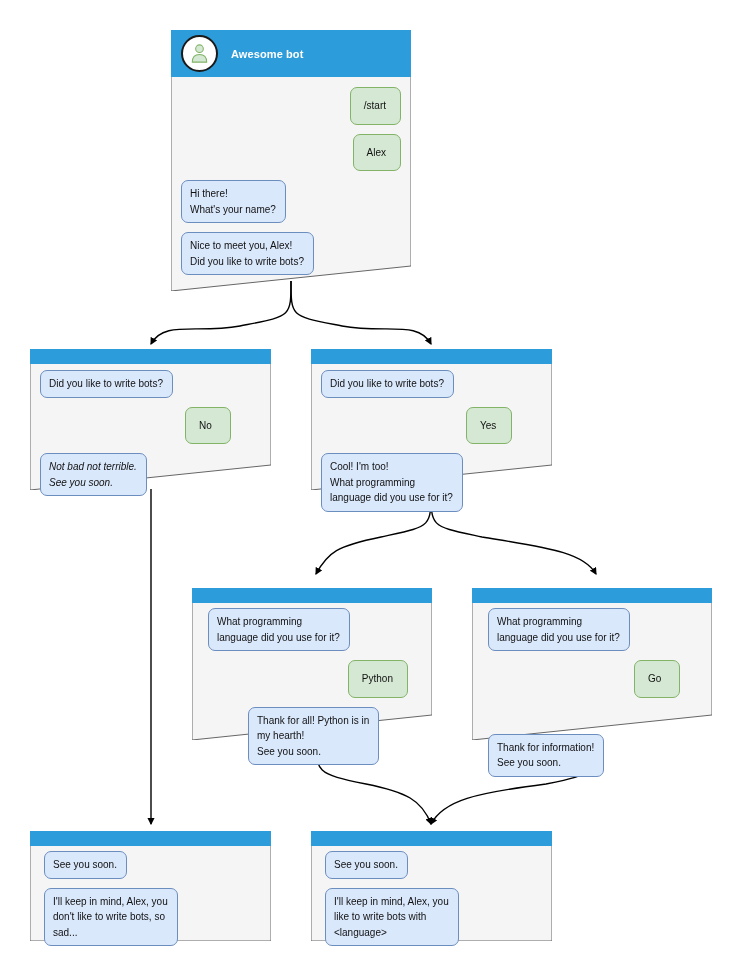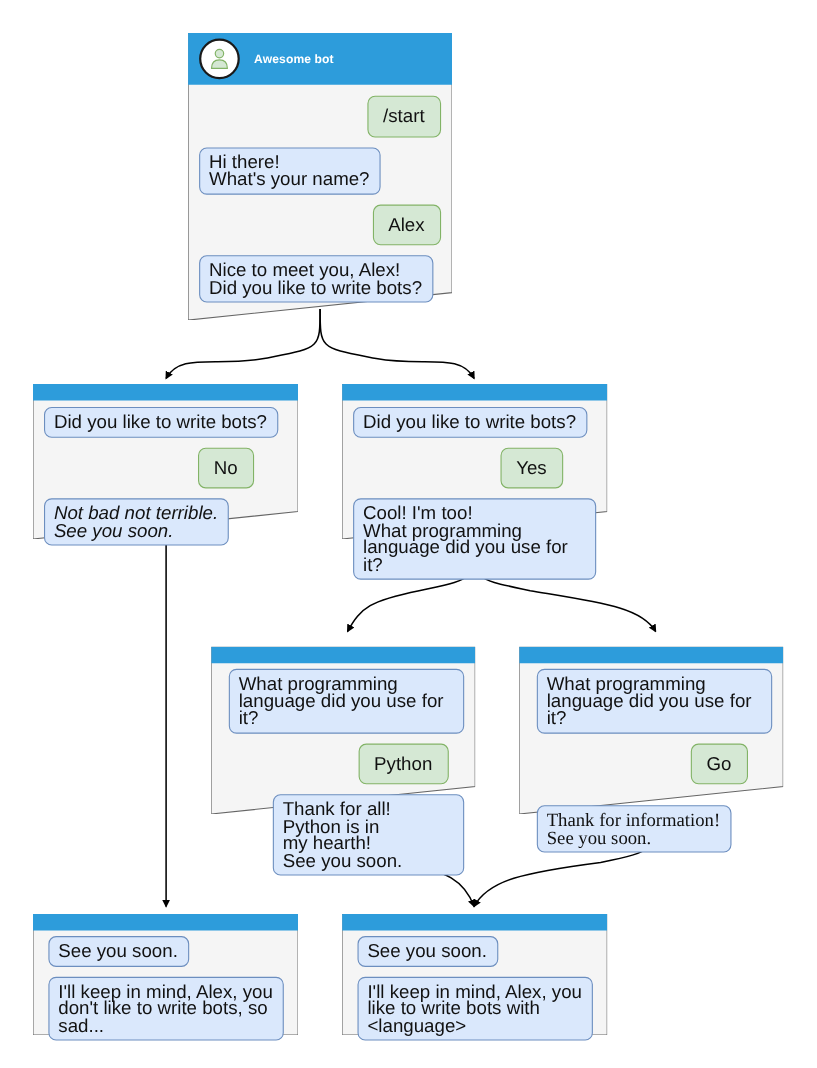--- a/index.html
+++ b/index.html
@@ -94,21 +94,21 @@
   .msg-row {
     display: flex;
     margin-bottom: 9px;
   }
   .msg-row.left  { justify-content: flex-start; }
   .msg-row.right { justify-content: flex-end; }
 
   .bubble {
     border-radius: 7px;
     box-sizing: border-box;
-    font-size: 17px;
+    font-size: 10px;
     line-height: 15.5px;
     color: #111111;
     white-space: pre-line;
   }
   .bubble.bot {
     background: #dae8fc;
     border: 1px solid #6c8ebf;
     padding: 5px 9px 5px 8px;
   }
   .bubble.user {
@@ -157,26 +157,26 @@
             <circle cx="12" cy="7" r="4" fill="#d5e8d4" stroke="#82b366" stroke-width="1.1"></circle>
             <path d="M 4.5 21 C 4.5 15.2 8 13 12 13 C 16 13 19.5 15.2 19.5 21 Z" fill="#d5e8d4" stroke="#82b366" stroke-width="1.1"></path>
           </svg>
         </div>
         <div class="bot-title">Awesome bot</div>
       </div>
       <div class="chat-body">
         <div class="msg-row right">
           <div class="bubble user">/start</div>
         </div>
+        <div class="msg-row right">
+          <div class="bubble user">Alex</div>
+        </div>
         <div class="msg-row left">
           <div class="bubble bot">Hi there!
 What's your name?</div>
-        </div>
-        <div class="msg-row right">
-          <div class="bubble user">Alex</div>
         </div>
         <div class="msg-row left">
           <div class="bubble bot">Nice to meet you, Alex!
 Did you like to write bots?</div>
         </div>
       </div>
     </div>
   </div>
 
   <div class="card" style="left:30px; top:349px; width:241px; height:141px;">
@@ -256,21 +256,21 @@
     <div class="card-inner">
       <div class="card-header"></div>
       <div class="chat-body" style="padding-top:5px; padding-left:16px;">
         <div class="msg-row left">
           <div class="bubble bot">What programming
 language did you use for it?</div>
         </div>
         <div class="msg-row right" style="margin-right:22px;">
           <div class="bubble user">Go</div>
         </div>
-        <div class="msg-row left" style="margin-top:19px;font-family:Liberation Serif, serif;">
+        <div class="msg-row left" style="margin-top:36px;">
           <div class="bubble bot">Thank for information!
 See you soon.</div>
         </div>
       </div>
     </div>
   </div>
 
   <div class="card" style="left:30px; top:831px; width:241px; height:110px;">
     <svg class="card-shape" viewBox="0 0 241 110" width="241" height="110" preserveAspectRatio="none">
       <path d="M 0,0 L 241,0 L 241,110 L 0,110 Z" fill="#F5F5F5" stroke="#666666" stroke-width="1"></path>

